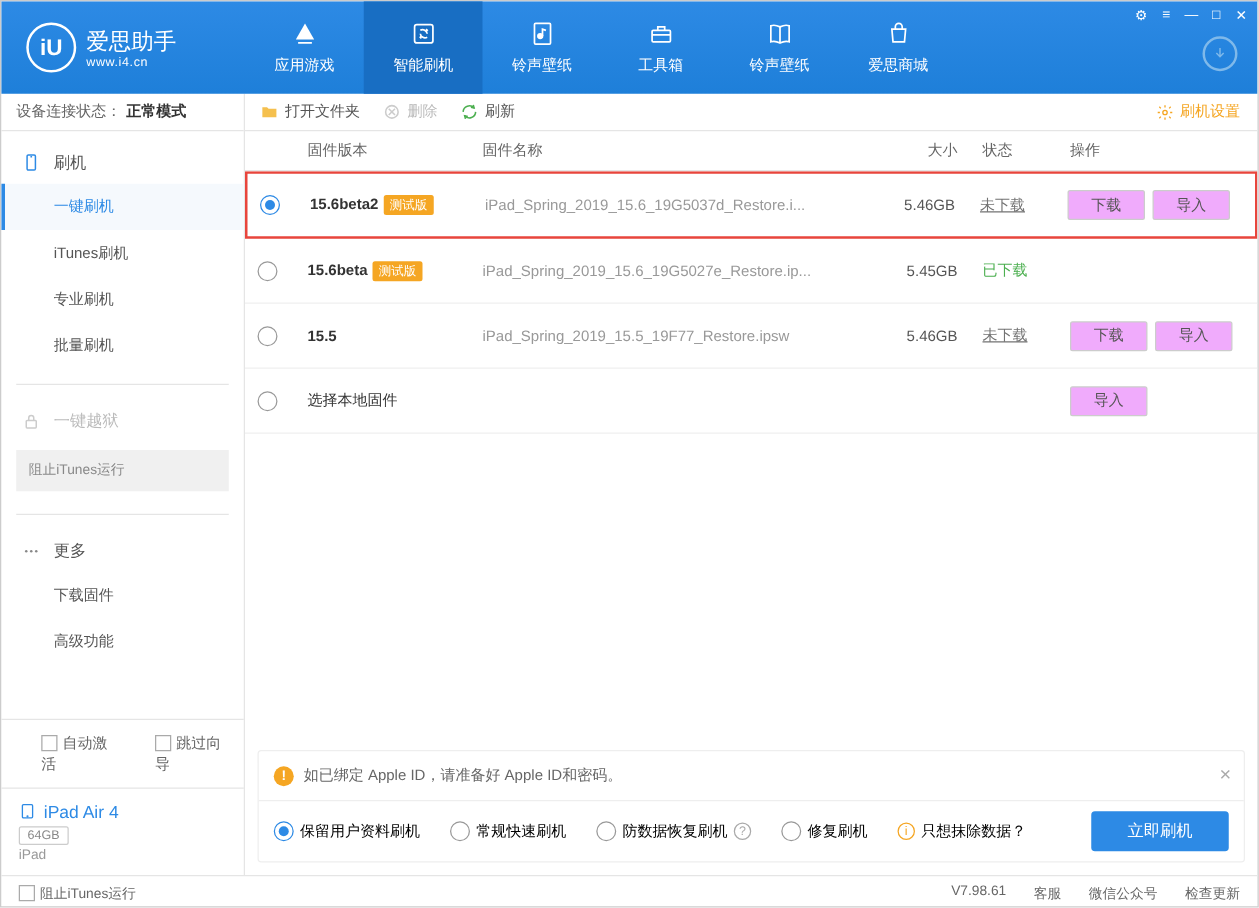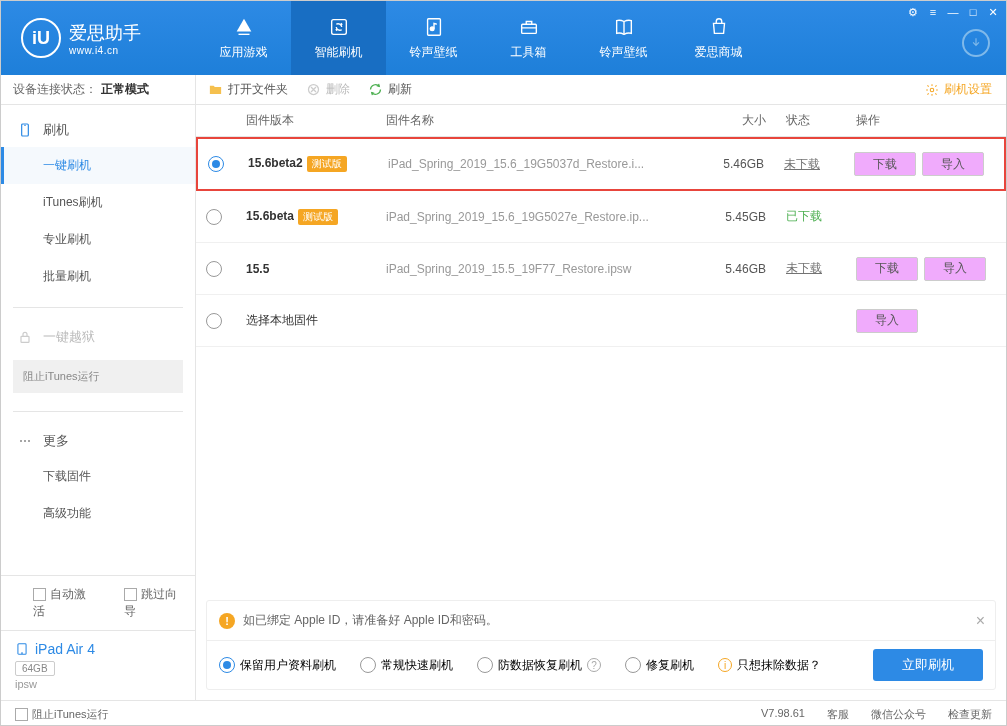--- a/index.html
+++ b/index.html
@@ -227,21 +227,21 @@
     </div>
     <div class="device-box">
       <div class="device-name">
         <svg viewBox="0 0 24 24" fill="none" stroke="#2d8ae5" stroke-width="1.8">
             <rect x="5" y="3" width="14" height="18" rx="1.5"></rect>
             <circle cx="12" cy="19" r="0.6" fill="#2d8ae5"></circle>
           </svg>
         <span>iPad Air 4</span>
       </div>
       <span class="device-storage">64GB</span>
-      <div class="device-type">ipsw</div>
+      <div class="device-type">iPad</div>
     </div>
   </div>
 
   <div class="content">
     <div class="toolbar">
       <div class="tool-btn">
           <div class="tool-ico">
             <svg viewBox="0 0 24 24" fill="#f5c04e">
               <path d="M3 6h6l2 2h10v11H3z"></path>
             </svg>

